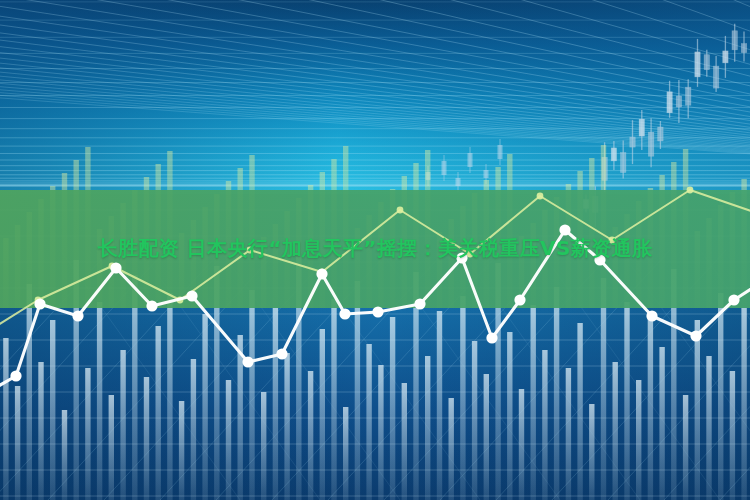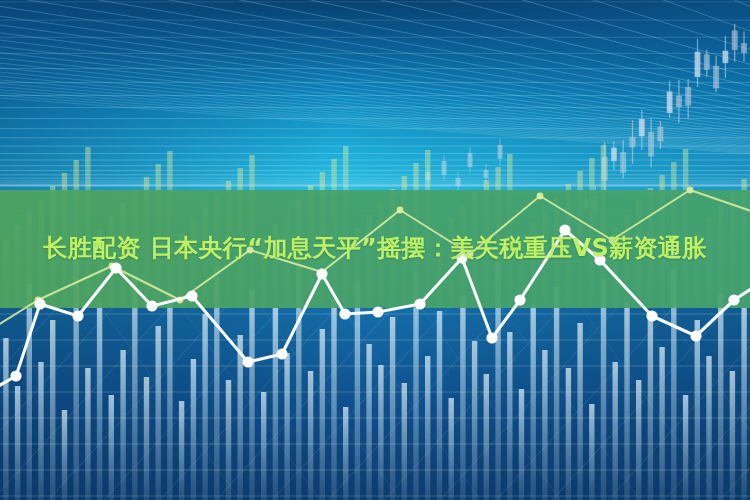--- a/index.html
+++ b/index.html
@@ -15,23 +15,23 @@
   svg.layer{display:block;}
 
   
   #banner{
     position:absolute;left:0;top:190px;width:750px;height:118px;
     display:flex;flex-direction:column;align-items:center;justify-content:center;
     z-index:40;
     pointer-events:none;
   }
   #banner .hl{
-    color:#bef264;
+    color:#22c55e;
     font-weight:700;
-    font-size:24px;
+    font-size:20px;
     line-height:1.38;
     letter-spacing:0.4px;
     text-align:center;
     white-space:nowrap;
     text-shadow:0 1px 2px rgba(0,0,0,.18);
     pointer-events:auto;
   }
 </style>
 </head>
 <body>

